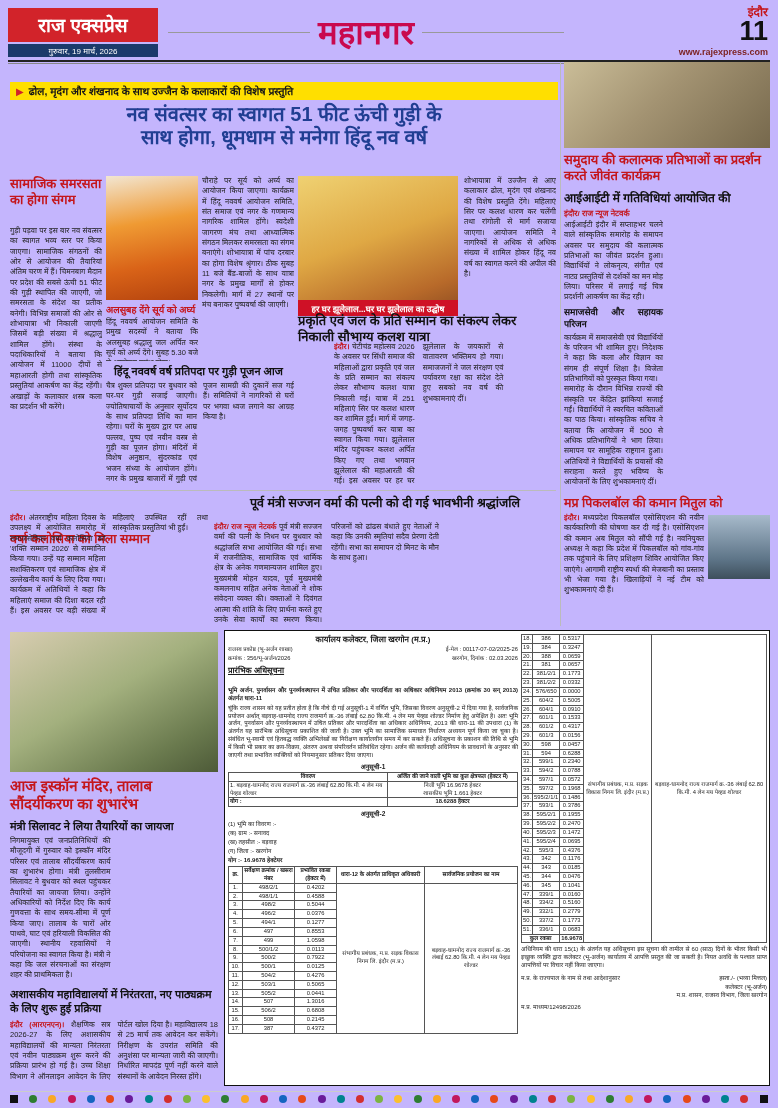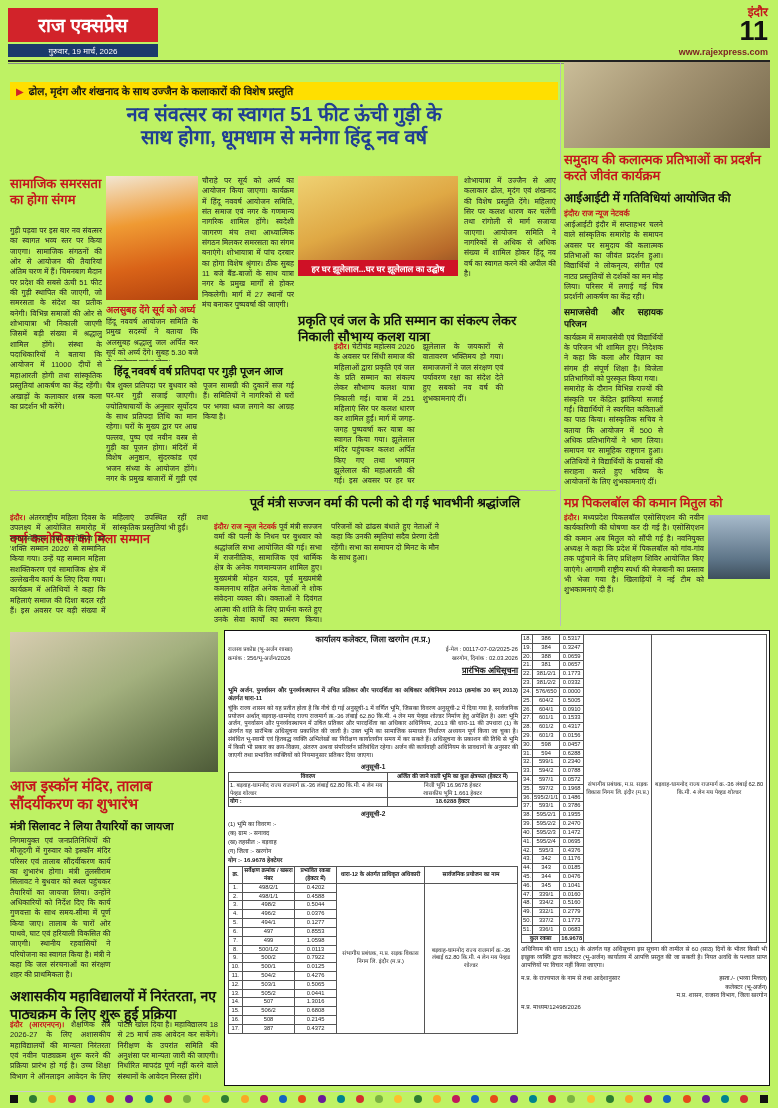--- a/index.html
+++ b/index.html
@@ -1,18 +1,18 @@
 <!DOCTYPE html>
 <html><head>
 <meta charset="utf-8">
 <style>
   * { box-sizing: border-box; margin: 0; padding: 0; }
   html,body { background:#d8d8d8; }
   body { font-family: "Liberation Sans", sans-serif; }
-  .sheet { position:relative; width:778px; height:1108px; background:#bef264; margin:0 auto; overflow:hidden; color:#1c1c1c; }
+  .sheet { position:relative; width:778px; height:1108px; background:#c4b5fd; margin:0 auto; overflow:hidden; color:#1c1c1c; }
 
   
   .brand-box { position:absolute; left:8px; top:8px; width:150px; height:34px; background:#d2232a; color:#fff; font-weight:bold; font-size:19px; display:flex; align-items:center; justify-content:center; }
   .brand-date { position:absolute; left:8px; top:44px; width:150px; height:13px; background:#1b3a6b; color:#fff; font-size:8px; display:flex; align-items:center; justify-content:center; }
   .masthead { position:absolute; left:168px; top:10px; width:396px; height:44px; display:flex; align-items:center; gap:8px; }
   .mast-rule { flex:1; border-top:1px solid #999; }
   .mast-text { font-size:33px; font-weight:800; color:#c9094e; line-height:1; }
   .head-right { position:absolute; right:10px; top:6px; text-align:right; line-height:1; }
   .head-city { color:#c4161c; font-size:12px; font-weight:bold; }
   .head-page { color:#111; font-size:27px; font-weight:800; }
@@ -30,21 +30,21 @@
   .byline { color:#c4161c; font-weight:bold; }
 
   .sub-left { position:absolute; left:10px; top:176px; width:92px; font-size:13px; line-height:1.25; }
   .col1-text { position:absolute; left:10px; top:226px; width:92px; height:262px; }
   .gudi-photo { position:absolute; left:106px; top:176px; width:92px; height:124px; background:linear-gradient(170deg,#f2e6d2 0%,#ef9a33 38%,#d96318 70%,#b4430e 100%); }
   .gudi-caption { position:absolute; left:106px; top:303px; width:92px; font-size:9.5px; }
   .col2-text { position:absolute; left:106px; top:317px; width:92px; height:44px; }
   .gudi-head { position:absolute; left:106px; top:363px; width:188px; font-size:11px; font-weight:800; color:#111;padding-left:8px; }
   .gudi-cols { position:absolute; left:106px; top:381px; width:188px; height:106px; columns:2; column-gap:6px; column-fill:auto; }
   .col3-text { position:absolute; left:202px; top:176px; width:92px; height:184px; }
-  .center-photo { position:absolute; left:298px; top:176px; width:160px; height:100px; background:linear-gradient(160deg,#efd172 0%,#dfa844 45%,#b86a2a 80%,#8a4a20 100%); }
+  .center-photo { position:absolute; left:298px; top:176px; width:160px; height:140px; background:linear-gradient(160deg,#efd172 0%,#dfa844 45%,#b86a2a 80%,#8a4a20 100%); }
   .photo-cap { position:absolute; left:0; bottom:0; width:100%; height:16px; background:#cf1126; color:#fff; font-size:8.5px; font-weight:bold; display:flex; align-items:center; justify-content:center; }
   .col5-text { position:absolute; left:464px; top:176px; width:92px; height:124px; }
   .kalash-head { position:absolute; left:298px; top:313px; width:258px; font-size:13px; font-weight:700; line-height:1.25; color:#111; }
   .kalash-cols { position:absolute; left:298px; top:342px; width:258px; height:146px; columns:3; column-gap:8px; column-fill:auto;margin-left:36px; }
 
   .rule-mid { position:absolute; left:10px; top:490px; width:546px; border-top:1px solid #bbb; }
   .vrule { position:absolute; left:560px; top:62px; height:564px; border-left:1px solid #bbb; }
 
   
   .varsha-head { position:absolute; left:10px; top:494px; width:198px; font-size:12.5px;margin-top:36px; }
@@ -61,29 +61,29 @@
   .crosshead { font-size:9px; font-weight:800; color:#111; margin:3px 0 2px; }
   .pickle-head { position:absolute; left:564px; top:494px; width:206px; font-size:12.5px; }
   .pickle-body { position:absolute; left:564px; top:513px; width:206px; height:112px; }
   .pickle-photo { float:right; width:62px; height:64px; margin:2px 0 3px 4px; background:linear-gradient(#a7bacb 0%,#5d7487 70%,#3e4f5c 100%); }
 
   
   .street-photo { position:absolute; left:10px; top:632px; width:208px; height:140px; background:linear-gradient(150deg,#d7ccb0 0%,#a3b07e 45%,#6a7a4e 80%,#4d5a38 100%); }
   .iskcon-head { position:absolute; left:10px; top:777px; width:208px; font-size:15px; line-height:1.2; }
   .iskcon-sub { position:absolute; left:10px; top:818px; width:208px; font-size:11px; font-weight:800; color:#111; }
   .iskcon-cols { position:absolute; left:10px; top:836px; width:208px; height:148px; columns:2; column-gap:7px; column-fill:auto; }
-  .college-head { position:absolute; left:10px; top:988px; width:208px; font-size:14px; font-weight:800; line-height:1.25; color:#111; }
+  .college-head { position:absolute; left:10px; top:988px; width:208px; font-size:11px; font-weight:800; line-height:1.25; color:#111; }
   .college-cols { position:absolute; left:10px; top:1020px; width:208px; height:66px; columns:2; column-gap:7px; column-fill:auto; }
 
   
   .notice { position:absolute; left:224px; top:630px; width:546px; height:456px; border:1px solid #111; font-size:6px; background:#fff; }
   .n-left { position:absolute; left:3px; top:2px; width:290px; }
   .n-title { text-align:center; font-weight:800; font-size:8px; }
   .n-line { display:flex; justify-content:space-between; font-size:5.8px; margin-top:1px; }
-  .n-bold-center { text-align:right; font-weight:800; font-size:8px; text-decoration:underline; margin:2px 0 12px; }
+  .n-bold-center { text-align:left; font-weight:800; font-size:8px; text-decoration:underline; margin:2px 0 12px; }
   .n-act { font-weight:bold; font-size:6px; text-align:justify; line-height:1.3; }
   .n-para { font-size:6px; text-align:justify; line-height:1.32; margin-top:2px; }
   .n-sched-title { text-align:center; font-weight:800; font-size:6.5px; margin-top:2px; }
   table.ntab { border-collapse:collapse; width:100%; margin-top:1px; }
   table.ntab th, table.ntab td { border:1px solid #555; font-size:5.8px; padding:0 1px; line-height:1.35; text-align:center; vertical-align:middle; }
   table.ntab th { font-weight:bold; }
   .tleft { text-align:left !important; }
   .mcell { font-size:5.8px; }
   .n-s2 { font-size:6px; line-height:1.5; margin-top:2px; }
   .n-right { position:absolute; left:296px; top:2px; width:246px; }
@@ -101,20 +101,25 @@
 </style>
 </head>
 <body>
 
 <div class="sheet">
 
   <div class="brand-box">
       <span>राज एक्सप्रेस</span>
     </div>
   <div class="brand-date">गुरुवार, 19 मार्च, 2026</div>
+  <div class="masthead">
+    <span class="mast-rule"></span>
+    <span class="mast-text">महानगर</span>
+    <span class="mast-rule"></span>
+  </div>
   <div class="head-right">
     <div class="head-city">इंदौर</div>
     <div class="head-page">11</div>
   </div>
   <div class="head-site">www.rajexpress.com</div>
   <div class="header-rule"></div>
 
   <div class="kicker">
     <span class="arrow">▶</span>
     <span class="ktext">ढोल, मृदंग और शंखनाद के साथ उज्जैन के कलाकारों की विशेष प्रस्तुति</span>

